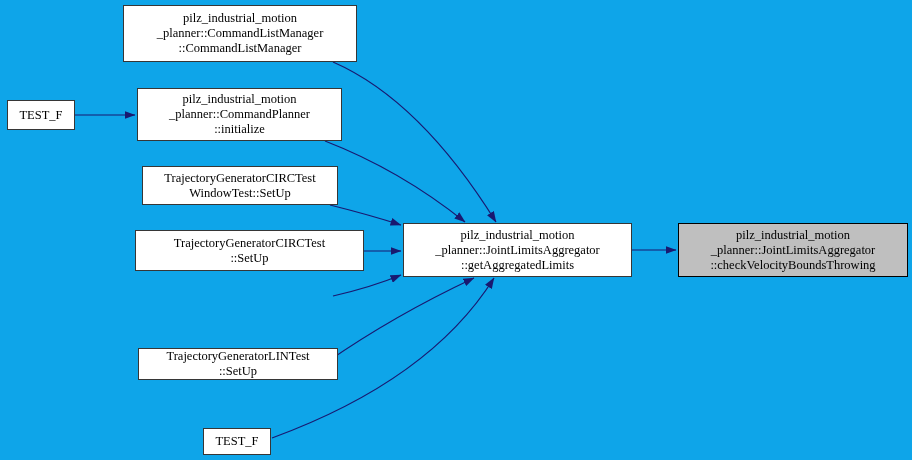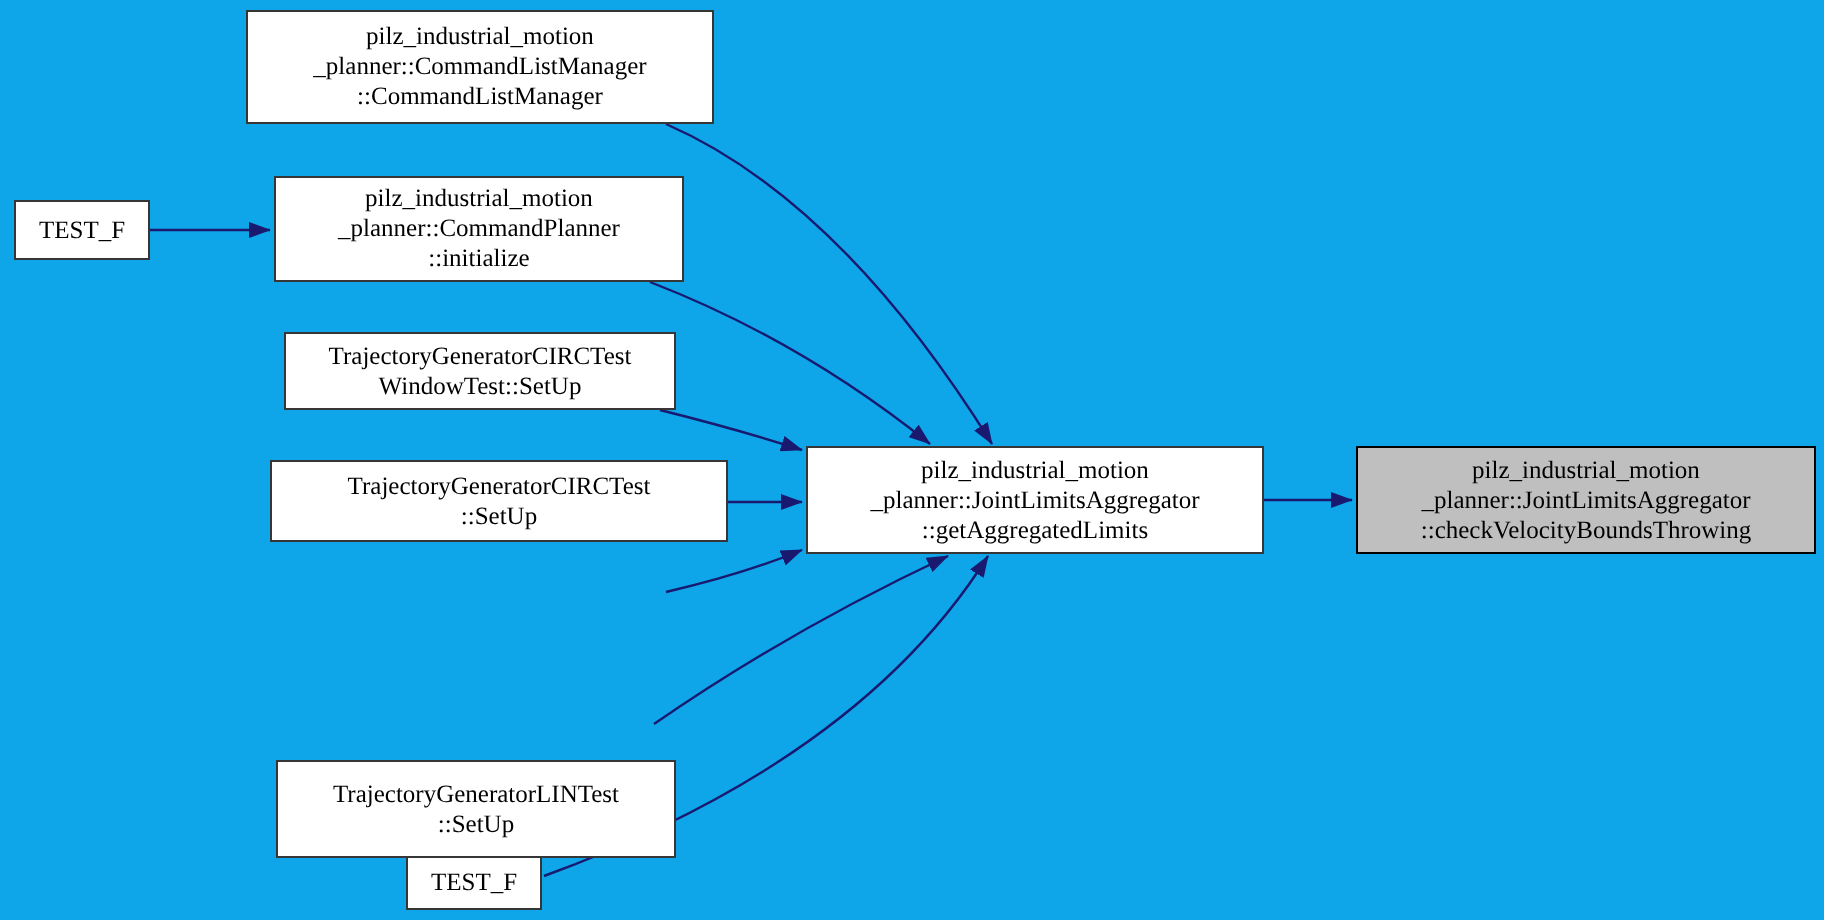--- a/index.html
+++ b/index.html
@@ -84,21 +84,21 @@
     <span class="lbl">TrajectoryGeneratorCIRCTest
 WindowTest::SetUp</span>
   </div>
 
   <div class="node" style="left:135px; top:230px; width:229px; height:41px">
     <span class="lbl">TrajectoryGeneratorCIRCTest
 ::SetUp</span>
   </div>
 
 
-  <div class="node" style="left:138px; top:380px; width:200px; height:49px">
+  <div class="node" style="left:138px; top:348px; width:200px; height:32px">
     <span class="lbl">TrajectoryGeneratorLINTest
 ::SetUp</span>
   </div>
 
   <div class="node" style="left:203px; top:428px; width:68px; height:27px">
     <span class="lbl">TEST_F</span>
   </div>
 
   <div class="node" style="left:403px; top:223px; width:229px; height:54px">
     <span class="lbl">pilz_industrial_motion

